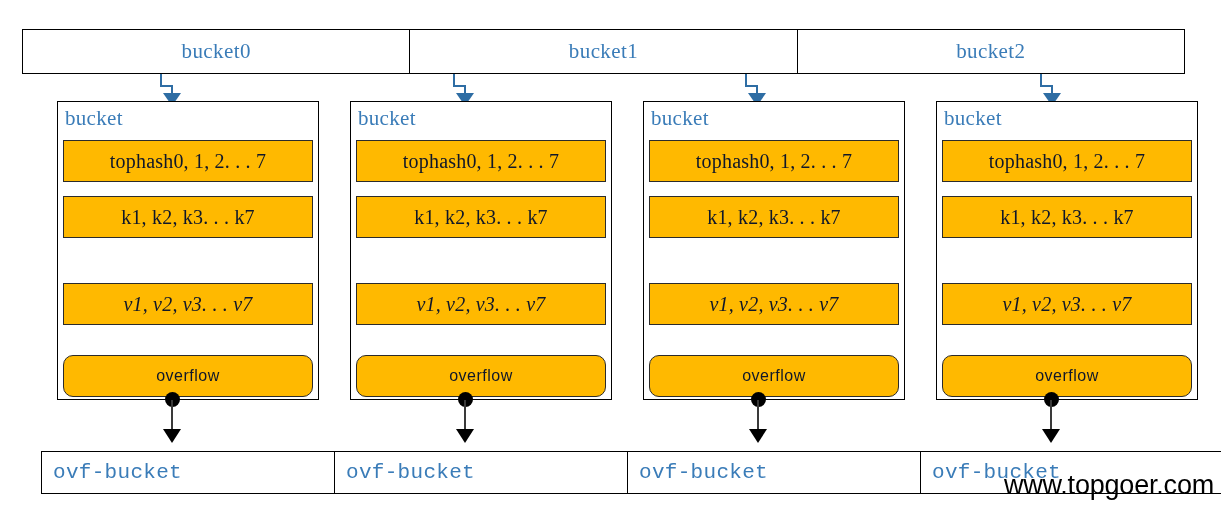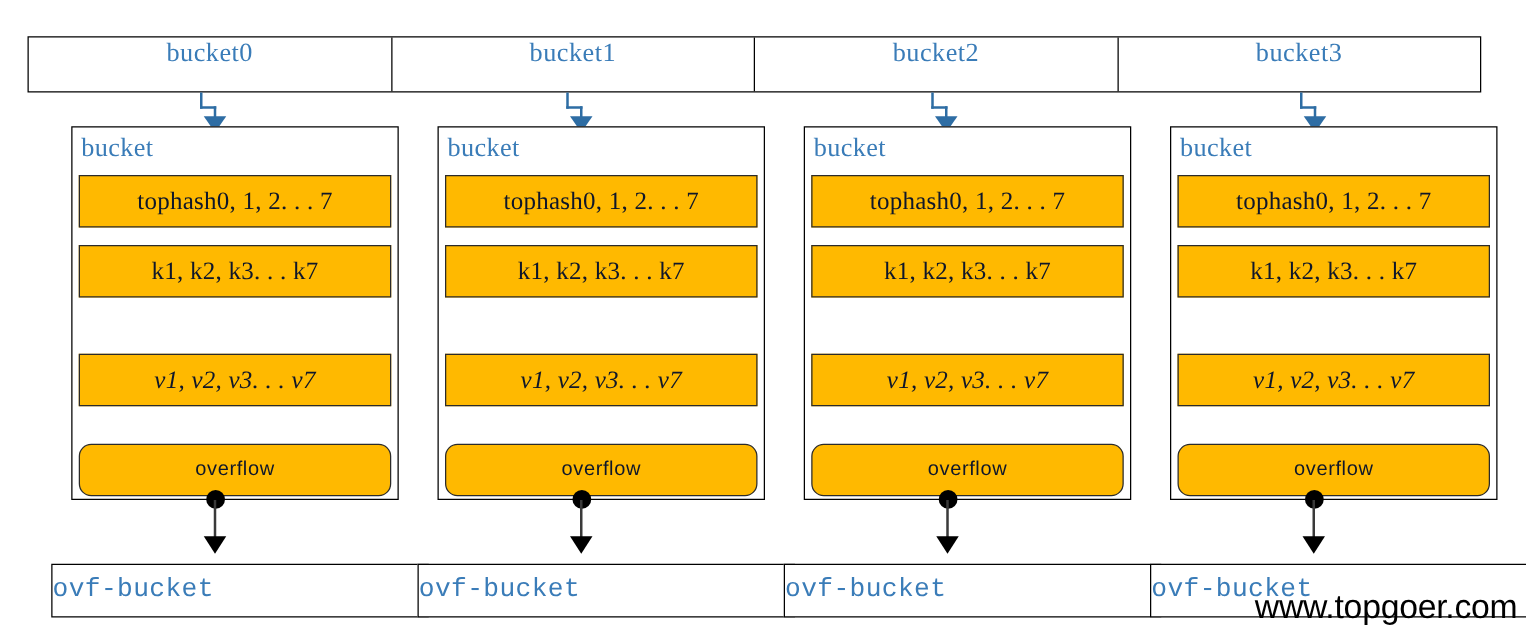--- a/index.html
+++ b/index.html
@@ -24,21 +24,21 @@
     width: 1163px;
     height: 45px;
     display: flex;
     border: 1.6px solid #000000;
     box-sizing: border-box;
     background: #ffffff;
   }
   .header-cell {
     flex: 1 1 0;
     display: flex;
-    align-items: flex-start;
+    align-items: center;
     justify-content: center;
     border-right: 1.6px solid #000000;
     box-sizing: border-box;
     color: #3a7cb8;
     font-size: 21px;
     font-family: "Liberation Serif", "DejaVu Serif", serif;
     letter-spacing: 0.4px;
   }
   .header-cell:last-child { border-right: none; }
 
@@ -153,20 +153,21 @@
   .ovf-box {
     position: absolute;
     top: 451px;
     width: 302px;
     height: 43px;
     border: 1.6px solid #000000;
     box-sizing: border-box;
     background: #ffffff;
     display: flex;
     align-items: center;
+    padding-left: 11px;
     color: #3a7cb8;
     font-size: 21px;
     font-family: "Liberation Mono", "DejaVu Sans Mono", monospace;
     letter-spacing: 0.3px;
   }
 
   
   .watermark {
     position: absolute;
     right: 7px;
@@ -187,23 +188,20 @@
   <div class="header-bar">
     <div class="header-cell">
       <span>bucket0</span>
     </div>
     <div class="header-cell">
       <span>bucket1</span>
     </div>
     <div class="header-cell">
       <span>bucket2</span>
     </div>
-    <div class="header-cell">
-      <span>bucket3</span>
-    </div>
   </div>
 
   <div class="connector" style="left:160px;">
     <div class="seg-v1"></div>
     <div class="seg-h"></div>
     <div class="seg-v2"></div>
     <div class="arrow-head"></div>
   </div>
   <div class="connector" style="left:453px;">
     <div class="seg-v1"></div>

